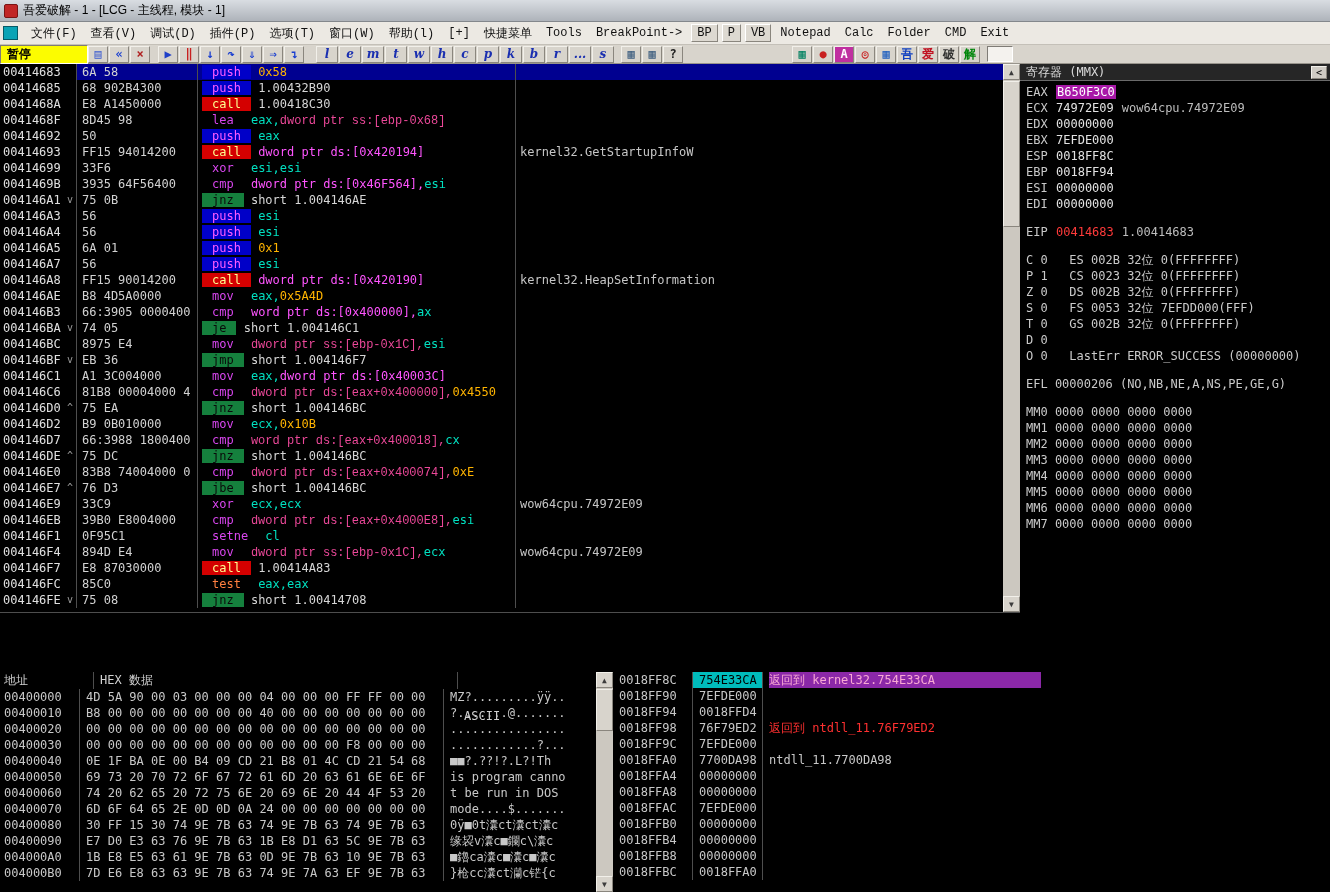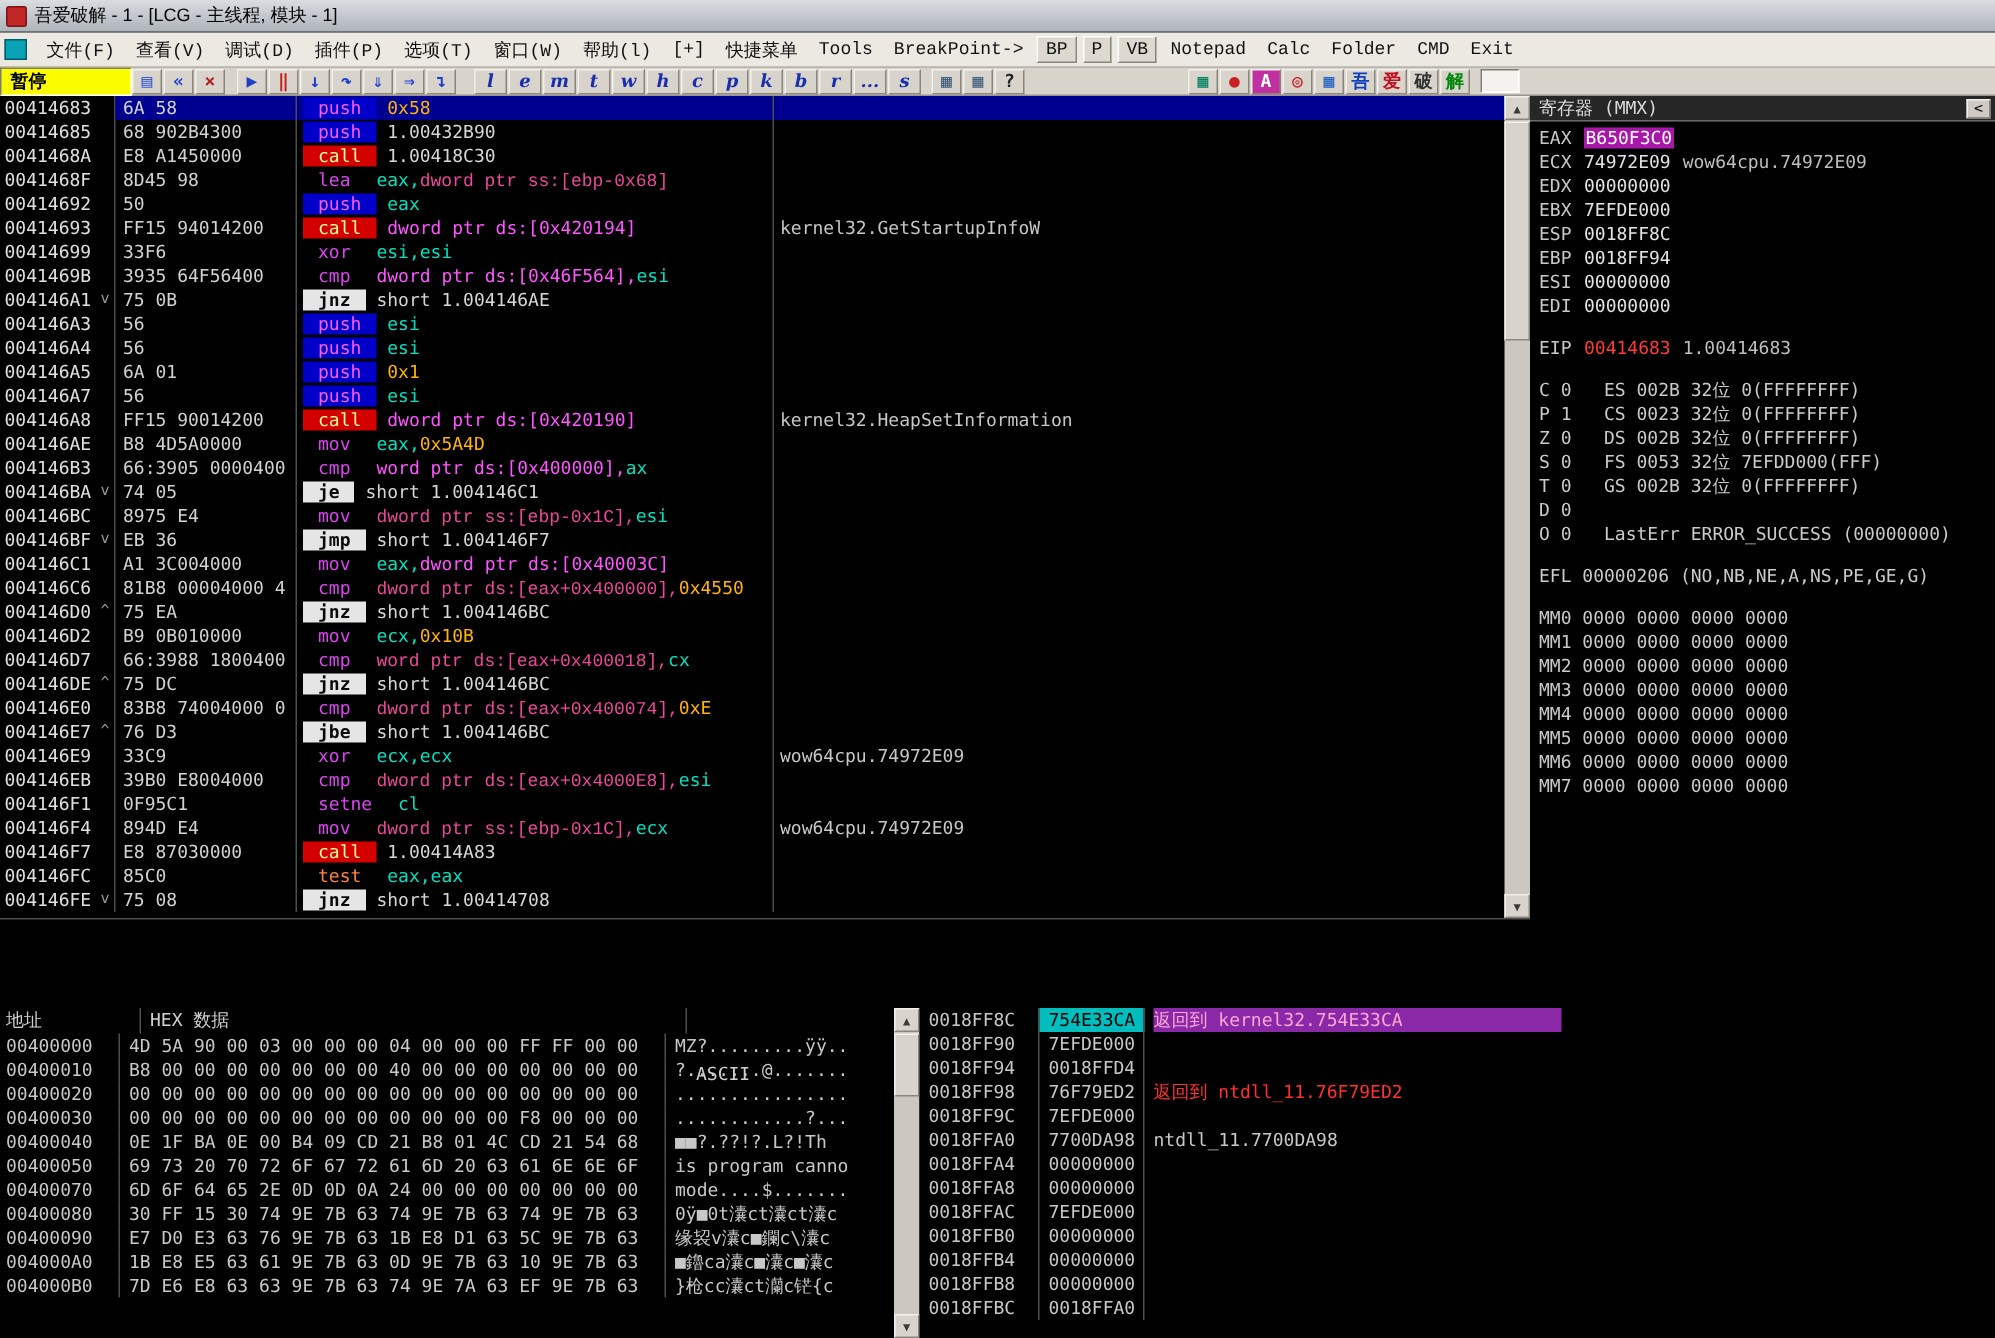--- a/index.html
+++ b/index.html
@@ -48,21 +48,21 @@
   .drow { display:flex; height:16px; line-height:16px; }
   .c-addr { width:64px; padding-left:3px; color:#e0e0e0; white-space:pre; overflow:hidden; }
   .c-dir  { width:13px; color:#9a9a9a; font-size:10px; border-right:1px solid #4e4e4e; text-align:center; }
   .c-bytes{ width:121px; padding-left:5px; color:#d2d2d2; border-right:1px solid #4e4e4e; white-space:pre; overflow:hidden; }
   .c-insn { width:318px; padding-left:4px; border-right:1px solid #4e4e4e; white-space:pre; overflow:hidden; }
   .c-cmt  { flex:1; padding-left:4px; color:#c6c6c6; white-space:pre; overflow:hidden; }
   .drow.sel .c-bytes, .drow.sel .c-insn, .drow.sel .c-cmt { background:#000090; }
   .mn { padding:0 10px; }
   .mn-push { color:#ff5cff; background:#0000c8; }
   .mn-call { color:#ffff90; background:#d40000; }
-  .mn-jmp  { color:#0a0a0a; background:#e5e5e5;font-weight:bold; }
+  .mn-jmp  { color:#0a0a0a; background:#15803d; }
   .mn-gen  { color:#d946ef; }
   .mn-test { color:#ff8040; }
   .op-reg  { color:#00e0c0; }
   .op-imm  { color:#ffb400; }
   .op-mem  { color:#ff55ff; }
   .op-memr { color:#ec4899;font-family:Liberation Mono, monospace; }
   .op-addr { color:#d6d6d6; }
 
   
   .vscroll { position:absolute; background:#ccc8c0; }
@@ -521,20 +521,25 @@
           <span class="x-addr">00400040</span>
           <span class="x-hex">0E 1F BA 0E 00 B4 09 CD 21 B8 01 4C CD 21 54 68</span>
           <span class="x-ascii">■■?.??!?.L?!Th</span>
         </div>
         <div class="xrow">
           <span class="x-addr">00400050</span>
           <span class="x-hex">69 73 20 70 72 6F 67 72 61 6D 20 63 61 6E 6E 6F</span>
           <span class="x-ascii">is program canno</span>
         </div>
         <div class="xrow">
+          <span class="x-addr">00400060</span>
+          <span class="x-hex">74 20 62 65 20 72 75 6E 20 69 6E 20 44 4F 53 20</span>
+          <span class="x-ascii">t be run in DOS </span>
+        </div>
+        <div class="xrow">
           <span class="x-addr">00400070</span>
           <span class="x-hex">6D 6F 64 65 2E 0D 0D 0A 24 00 00 00 00 00 00 00</span>
           <span class="x-ascii">mode....$.......</span>
         </div>
         <div class="xrow">
           <span class="x-addr">00400080</span>
           <span class="x-hex">30 FF 15 30 74 9E 7B 63 74 9E 7B 63 74 9E 7B 63</span>
           <span class="x-ascii">0ÿ■0t灢ct灢ct灢c</span>
         </div>
         <div class="xrow">

